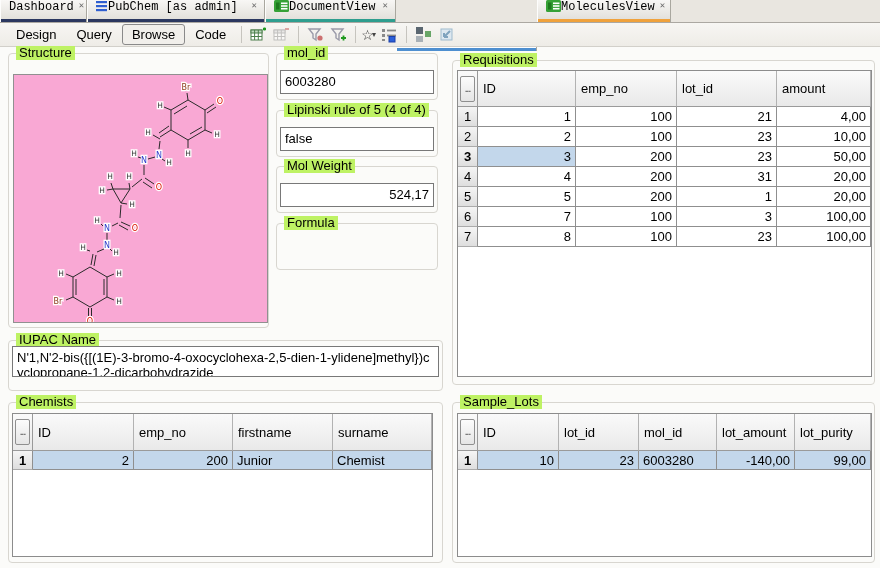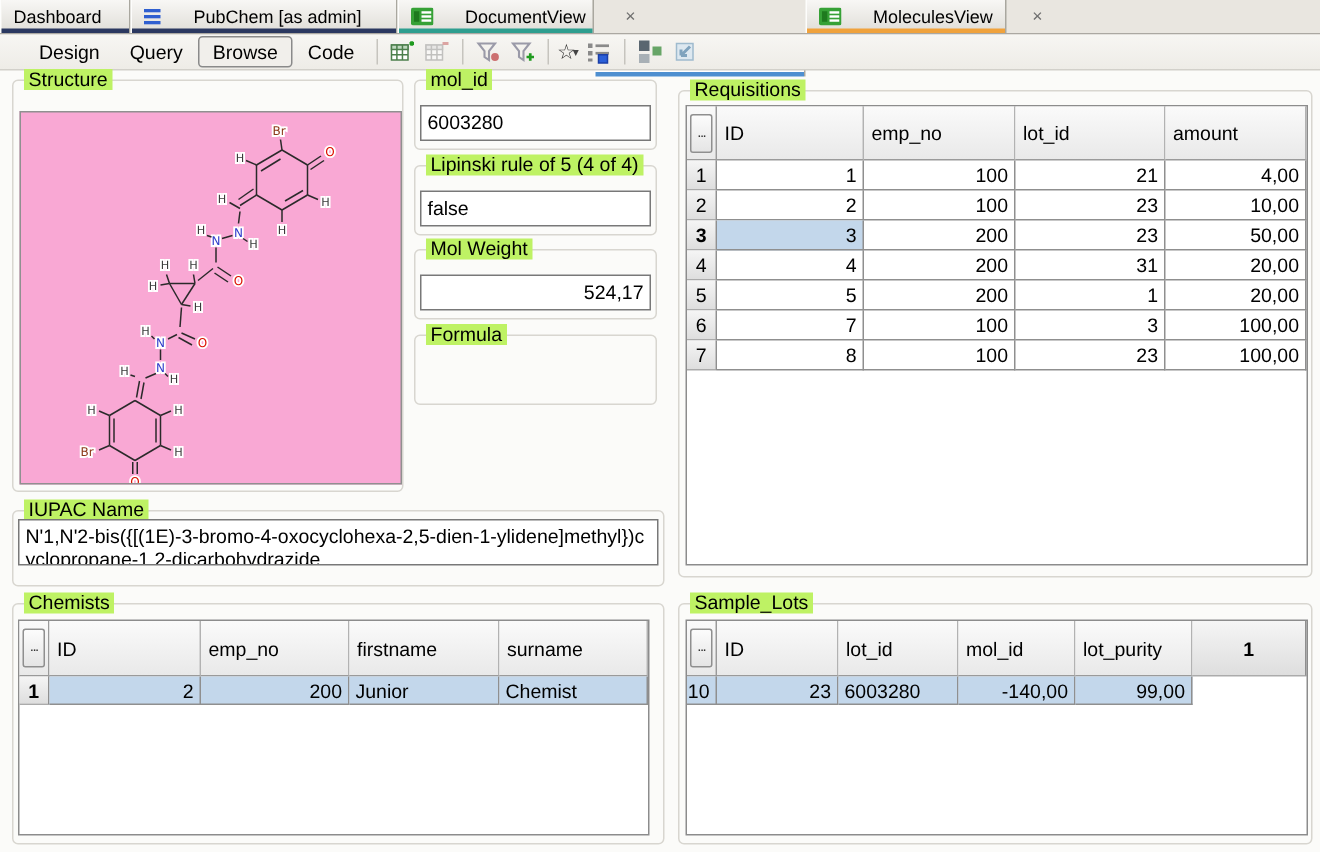--- a/index.html
+++ b/index.html
@@ -1,33 +1,33 @@
 <!DOCTYPE html>
 <html><head>
 <meta charset="utf-8">
 <style>
   html,body{margin:0;padding:0;}
   body{font-family:"Liberation Sans","DejaVu Sans",sans-serif;color:#000;}
   #app{position:relative;width:880px;height:568px;background:#FBFBF9;overflow:hidden;}
 
   
   .tabbar{position:absolute;left:0;top:0;width:880px;height:22px;background:#E9E6E0;border-bottom:1px solid #ABA8A2;display:flex;}
-  .tab{position:relative;height:22px;display:flex;align-items:center;gap:21px;padding:0 6px 0 8px;
+  .tab{position:relative;height:22px;display:flex;gap:0;padding:0 6px 0 8px;
        background:linear-gradient(#F8F7F5,#DFDDD7);border-right:1px solid #A9A79F;border-left:1px solid #FDFDFC;
-       font-size:12px;white-space:nowrap;box-sizing:border-box;cursor:default;}
+       font-size:12px;white-space:nowrap;box-sizing:border-box;cursor:default;font-family:Liberation Mono, monospace;}
   .tab.active{background:#FFFFFF;margin-top:29px;}
   .tab .ul{position:absolute;left:0;right:0;bottom:0;height:3px;}
   .tab .close{font-size:9px;color:#6F6F6F;font-weight:bold;margin-left:4px;padding:0 1px;}
   .tab-label{flex:1;}
   .viewicon{width:15px;height:12px;flex:0 0 auto;}
   .dbicon{width:12px;height:12px;flex:0 0 auto;}
 
   
   .toolbar{position:absolute;left:0;top:23px;width:880px;height:24px;background:linear-gradient(#F7F6F3,#EEECE7);
-           border-bottom:1px solid #D2D0CA;display:flex;align-items:center;font-size:13px;padding-left:16px;box-sizing:border-box;}
+           border-bottom:1px solid #D2D0CA;display:flex;align-items:center;font-size:13px;padding-left:6px;box-sizing:border-box;}
   .tbtn{padding:2px 9px;border:1px solid transparent;border-radius:3px;}
   .tbtn.toggled{border:1px solid #8A8A8A;background:#F1EFEB;}
   .tsep{width:1px;height:17px;background:#C6C4BE;margin:0 5px;}
   .ticon{width:19px;height:19px;display:flex;align-items:center;justify-content:center;margin:0 2px;}
   .star{font-size:14px;color:#333;}
   .caret{font-size:8px;color:#444;margin-left:-2px;margin-right:2px;}
 
   
   .group{position:absolute;border:1px solid #D8D6D0;border-radius:4px;box-sizing:border-box;}
   .glabel{position:absolute;top:-8px;left:7px;background:#bef264;padding:0 3px;font-size:13px;line-height:14px;white-space:nowrap;}
@@ -382,20 +382,21 @@
   <div class="group" style="left:452px;top:402px;width:423px;height:161px">
     <span class="glabel">Sample_Lots</span>
   </div>
   <div class="dtable" style="left:457px;top:413px;width:415px;height:144px;grid-template-columns:20px 81px 80px 78px 78px 1fr;grid-template-rows:37px 19px">
     <div class="c corner">
         <button class="cornerbtn">...</button>
       </div>
     <div class="c th">ID</div>
     <div class="c th">lot_id</div>
     <div class="c th">mol_id</div>
+    <div class="c th">lot_amount</div>
     <div class="c th">lot_purity</div>
     <div class="c rn selb">1</div>
     <div class="c cell num sel">10</div>
     <div class="c cell num sel">23</div>
     <div class="c cell sel">6003280</div>
     <div class="c cell num sel">-140,00</div>
     <div class="c cell num sel">99,00</div>
   </div>
 
 </div>

